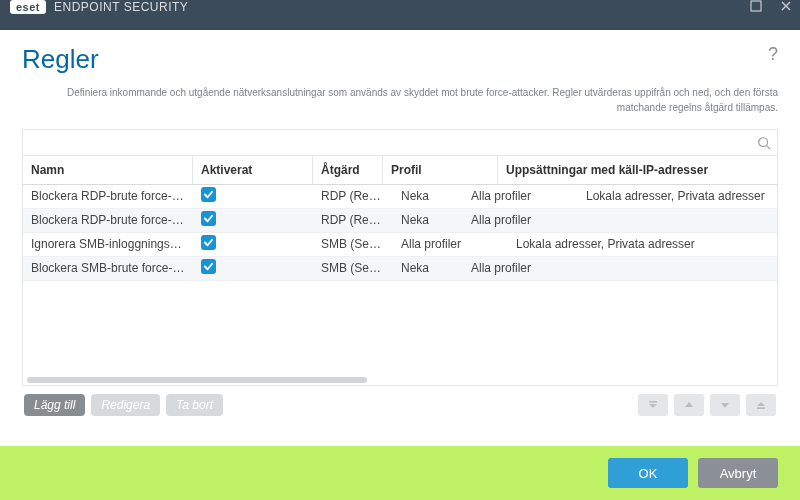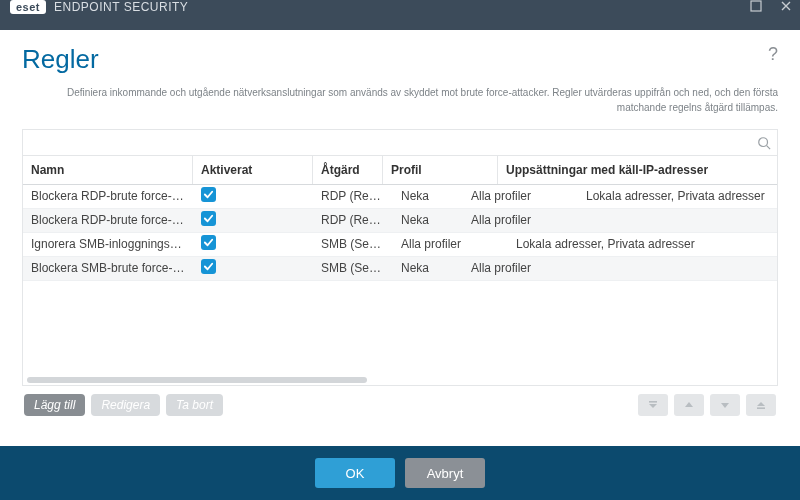--- a/index.html
+++ b/index.html
@@ -51,22 +51,22 @@
     background: #888d92; color: #fff; cursor: pointer; font-style: italic;
   }
   .tb-btn.ghost { background: #d7dadd; color: #fff; }
   .reorder { margin-left: auto; display: flex; gap: 6px; }
   .reorder .rbtn {
     width: 30px; height: 22px; border-radius: 3px; background: #e4e6e8;
     display: flex; align-items: center; justify-content: center; color: #b8bdc1;
   }
   .footer {
     position: absolute; bottom: 0; left: 0; right: 0; height: 54px;
-    display: flex; align-items: center; justify-content: center;
-    padding: 0 22px; gap: 10px; background: #0c4a6e;
+    display: flex; align-items: center; justify-content: flex-end;
+    padding: 0 22px; gap: 10px; background: #bef264;
   }
   .btn {
     min-width: 80px; height: 30px; border: none; border-radius: 3px;
     font-size: 13px; cursor: pointer;
   }
   .btn.primary { background: #2f9fd6; color: #fff; }
   .btn.secondary { background: #8b9096; color: #fff; }
 </style>
 </head>
 <body>

